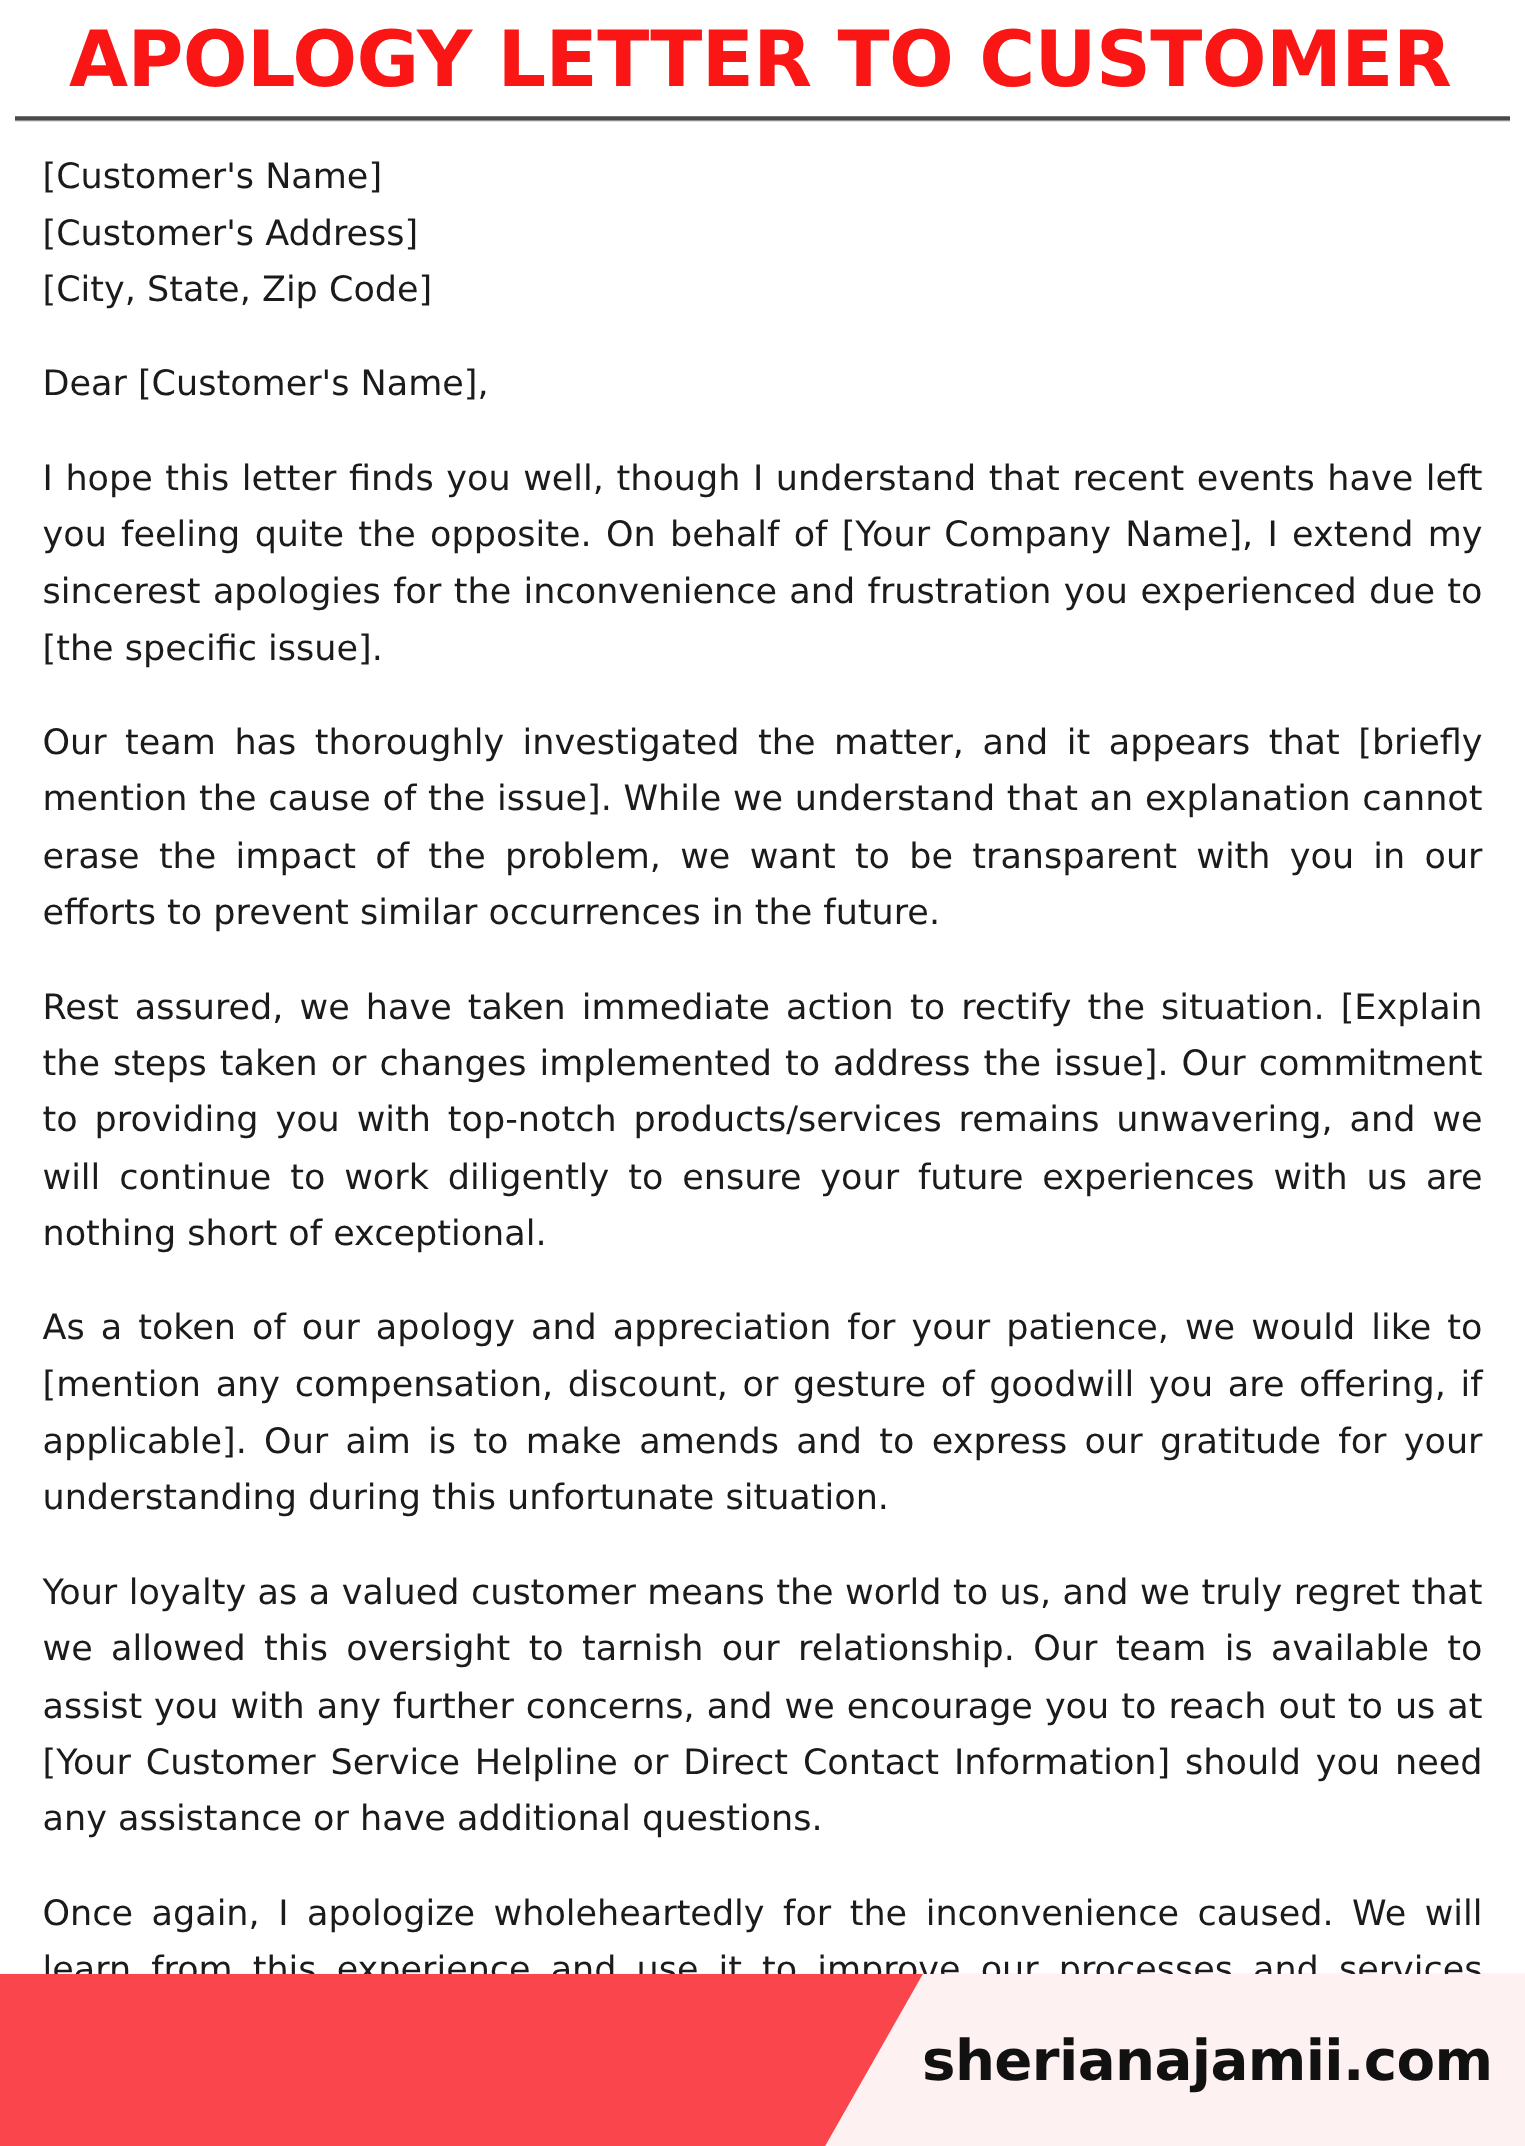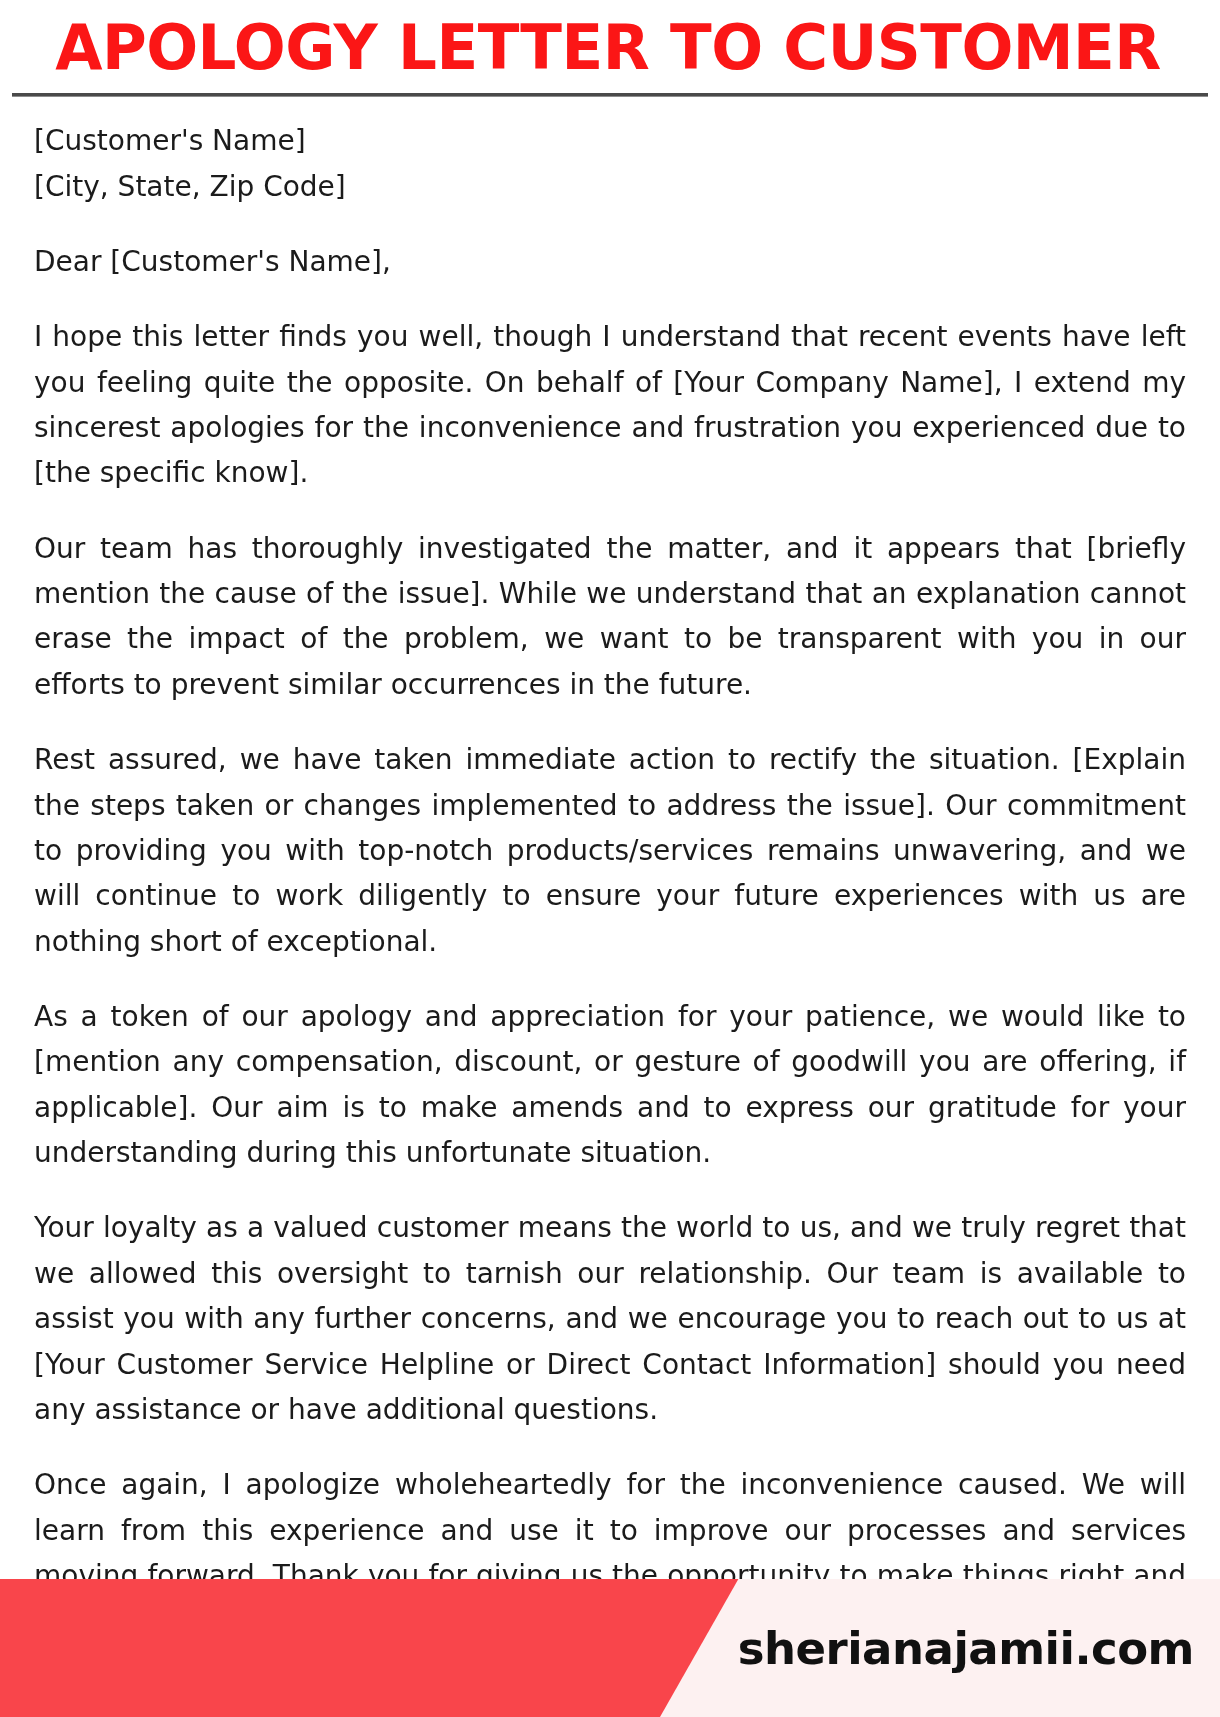--- a/index.html
+++ b/index.html
@@ -127,30 +127,31 @@
 
   <div class="title-block">
     <h1 class="doc-title">APOLOGY LETTER TO CUSTOMER</h1>
   </div>
   <div class="title-rule"></div>
 
   <div class="letter">
 
     <div>
       <span class="addr-line">[Customer's Name]</span>
+      <span class="addr-line">[Customer's Address]</span>
       <span class="addr-line">[City, State, Zip Code]</span>
     </div>
 
     <div class="block-gap"></div>
 
     <span class="salutation">Dear [Customer's Name],</span>
 
     <div class="block-gap"></div>
 
-    <p class="para">I hope this letter finds you well, though I understand that recent events have left you feeling quite the opposite. On behalf of [Your Company Name], I extend my sincerest apologies for the inconvenience and frustration you experienced due to [the specific know].</p>
+    <p class="para">I hope this letter finds you well, though I understand that recent events have left you feeling quite the opposite. On behalf of [Your Company Name], I extend my sincerest apologies for the inconvenience and frustration you experienced due to [the specific issue].</p>
     <p class="para">Our team has thoroughly investigated the matter, and it appears that [briefly mention the cause of the issue]. While we understand that an explanation cannot erase the impact of the problem, we want to be transparent with you in our efforts to prevent similar occurrences in the future.</p>
     <p class="para">Rest assured, we have taken immediate action to rectify the situation. [Explain the steps taken or changes implemented to address the issue]. Our commitment to providing you with top-notch products/services remains unwavering, and we will continue to work diligently to ensure your future experiences with us are nothing short of exceptional.</p>
     <p class="para">As a token of our apology and appreciation for your patience, we would like to [mention any compensation, discount, or gesture of goodwill you are offering, if applicable]. Our aim is to make amends and to express our gratitude for your understanding during this unfortunate situation.</p>
     <p class="para">Your loyalty as a valued customer means the world to us, and we truly regret that we allowed this oversight to tarnish our relationship. Our team is available to assist you with any further concerns, and we encourage you to reach out to us at [Your Customer Service Helpline or Direct Contact Information] should you need any assistance or have additional questions.</p>
     <p class="para">Once again, I apologize wholeheartedly for the inconvenience caused. We will learn from this experience and use it to improve our processes and services moving forward. Thank you for giving us the opportunity to make things right and for being a part of our [Your Company Name] family.</p>
 
     <div class="block-gap"></div>
 
 
     <div class="block-gap"></div>

